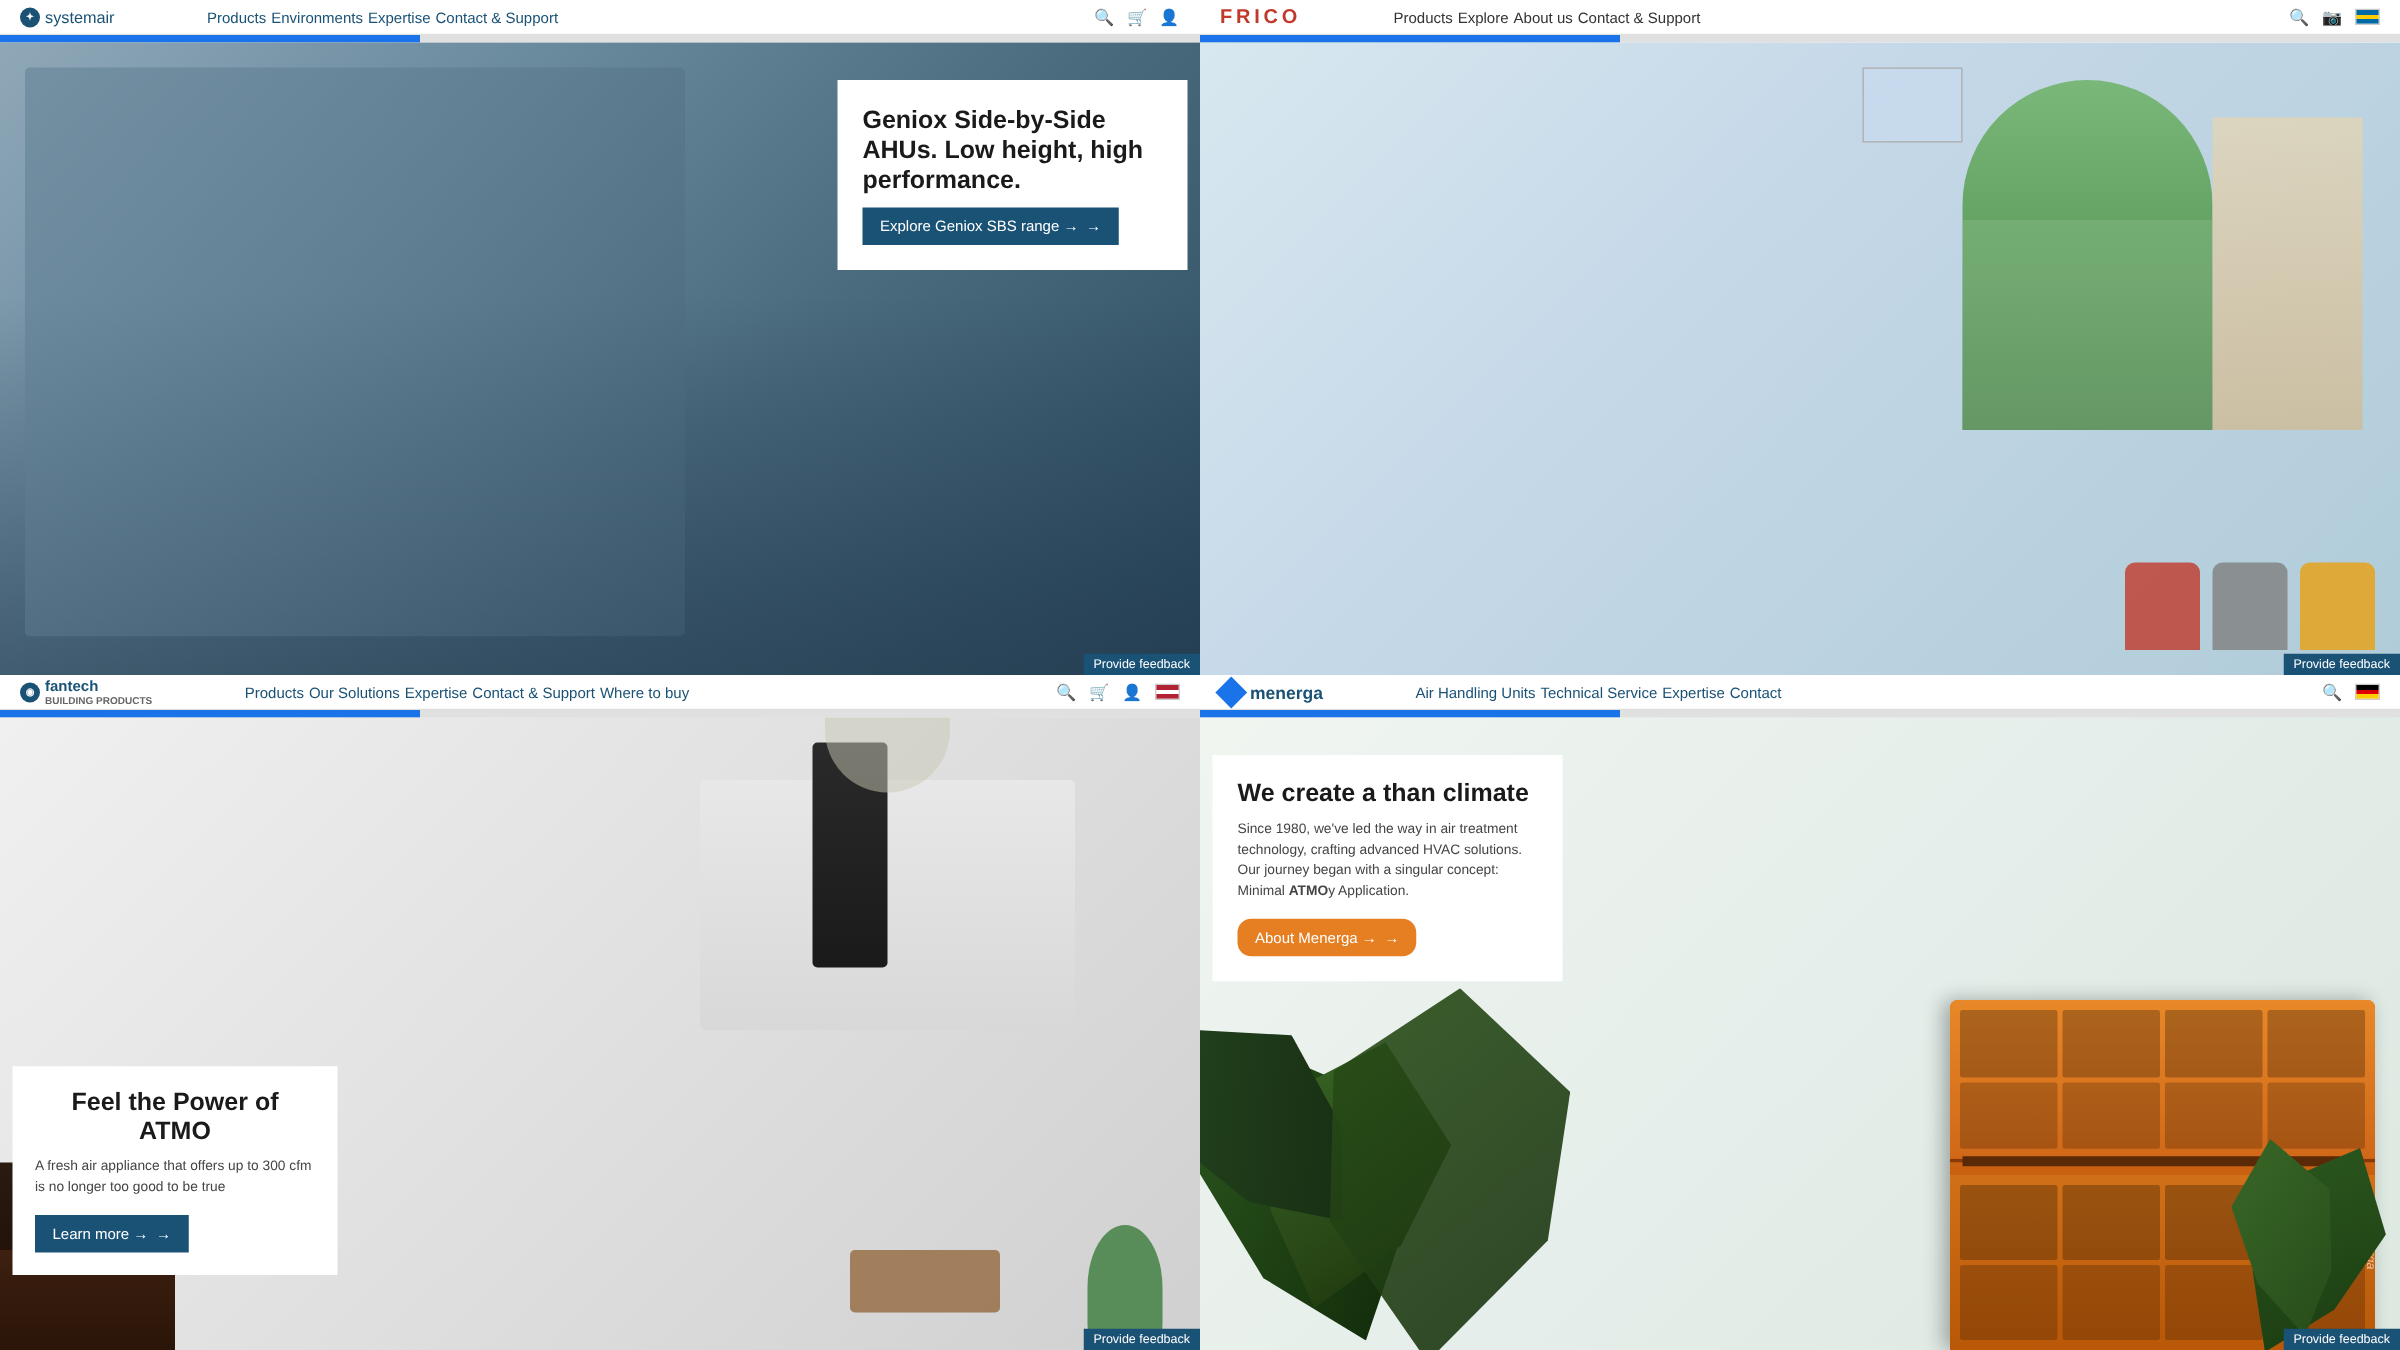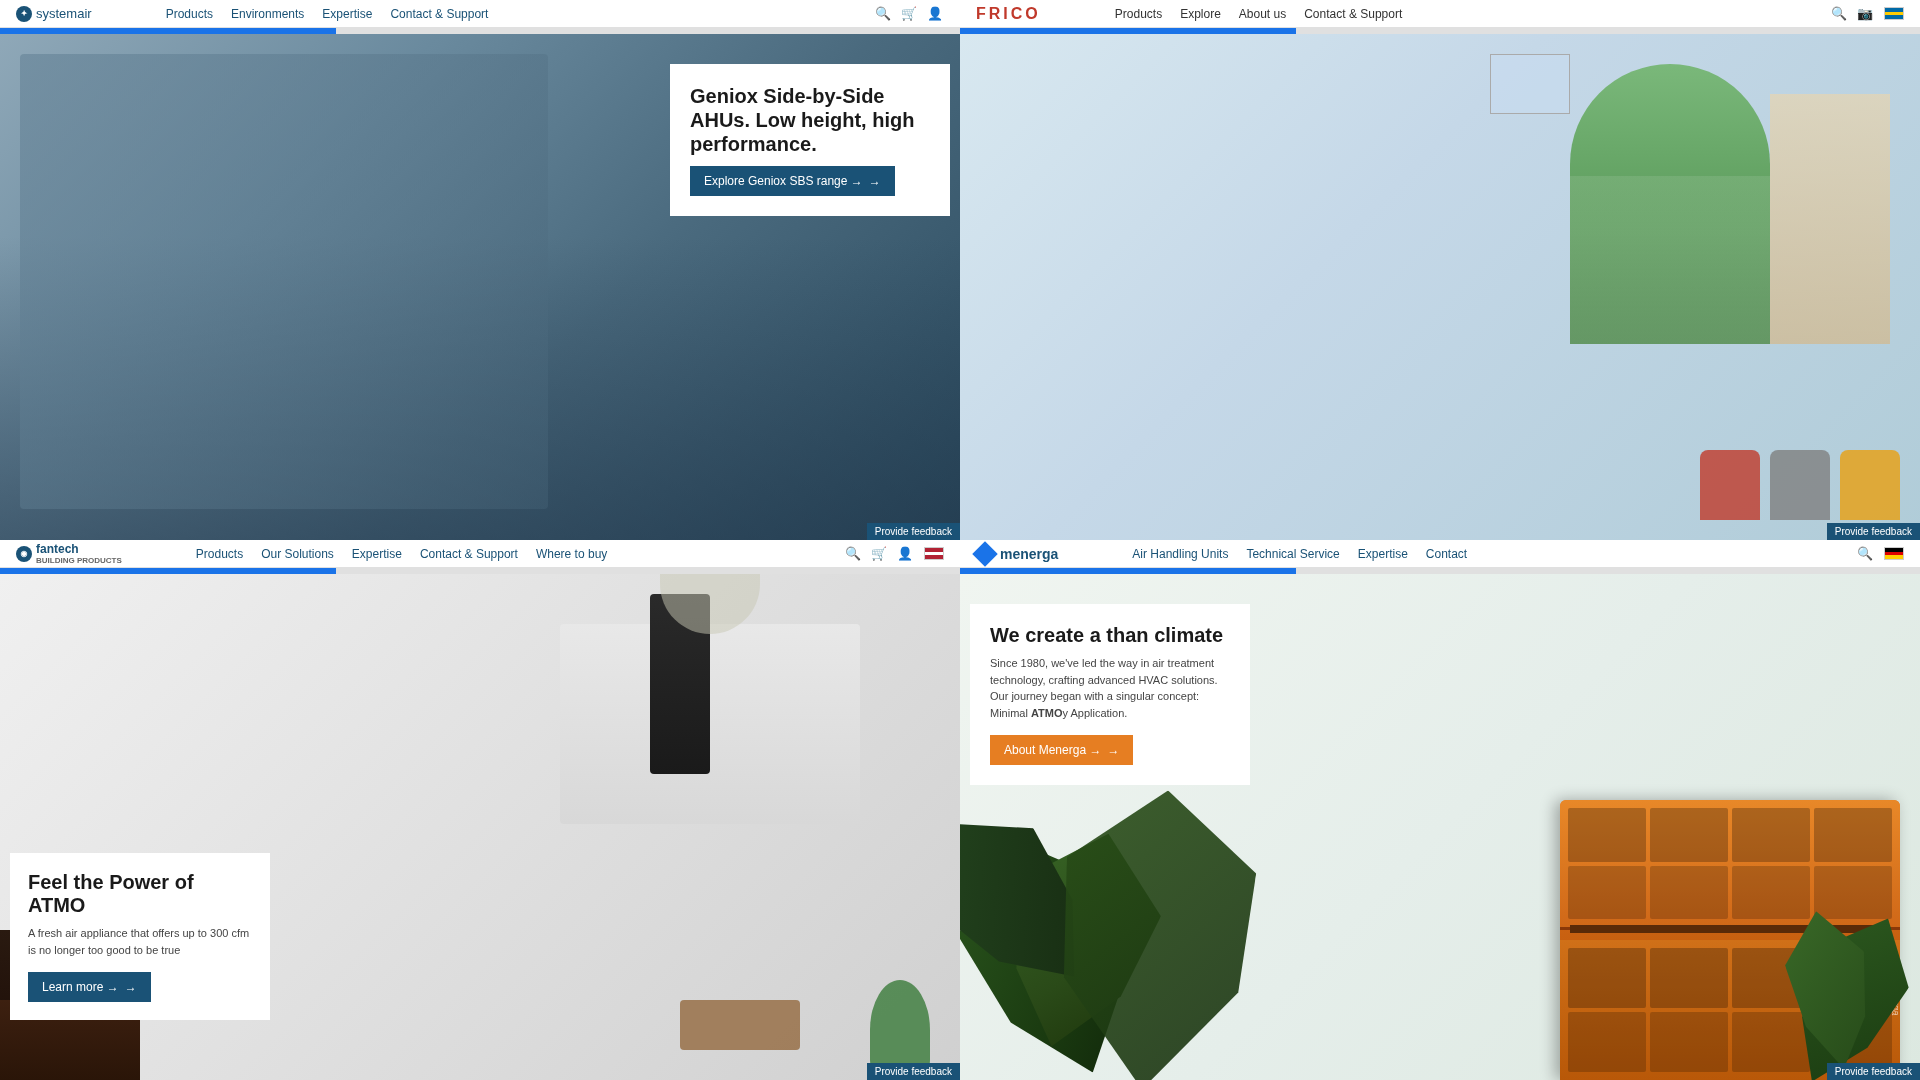--- a/index.html
+++ b/index.html
@@ -9,59 +9,59 @@
     .quadrant { position: relative; overflow: hidden; display: flex; flex-direction: column; }
 
     
     .navbar {
       display: flex; align-items: center; height: 28px; background: #fff;
       padding: 0 16px; gap: 24px; font-size: 12px; color: #1a5276; border-bottom: 1px solid #e0e0e0; z-index: 10; flex-shrink: 0;
     }
     .navbar .logo { font-weight: bold; font-size: 14px; display: flex; align-items: center; gap: 4px; }
     .navbar .logo-text { color: #1a5276; font-size: 13px; font-weight: 400; }
     .navbar .logo-circle { width: 16px; height: 16px; background: #1a5276; border-radius: 50%; display: flex; align-items: center; justify-content: center; }
-    .navbar nav { display: flex; gap: 18px; margin-left: 20px; padding-left: 30px; }
+    .navbar nav { display: flex; gap: 4px; margin-left: 20px; padding-left: 30px; }
     .navbar nav a { text-decoration: none; color: #1a5276; font-size: 12px; cursor: pointer; }
     .navbar .nav-icons { margin-left: auto; display: flex; gap: 10px; align-items: center; }
     .navbar .nav-icon { font-size: 13px; cursor: pointer; color: #1a5276; }
     .feedback-bar { position: absolute; top: 400px; right: 0; background: #1a5276; color: #fff; font-size: 10px; padding: 3px 8px; z-index: 20; }
 
     
     .hero { flex: 1; position: relative; overflow: hidden; }
     .hero-bg { position: absolute; inset: 0; z-index: 0; }
 
     
     .q1 { background: #f5f5f5; }
     .q1 .hero-bg { background: linear-gradient(135deg, #b0bec5 0%, #78909c 40%, #455a64 100%); }
     .q1 .content-card { position: absolute; right: 10px; top: 30px; width: 280px; background: #fff; padding: 20px; z-index: 5; }
     .q1 .content-card h2 { font-size: 20px; color: #1a1a1a; font-weight: 700; line-height: 1.2; margin-bottom: 10px; }
     .q1 .content-card p { font-size: 11px; color: #444; line-height: 1.5; margin-bottom: 14px; }
     .btn-primary { display: inline-flex; align-items: center; gap: 6px; background: #1a5276; color: #fff; padding: 8px 14px; font-size: 12px; border: none; cursor: pointer; text-decoration: none; }
     .btn-red { background: #c0392b; }
-    .btn-orange { background: #e67e22; }
+    .btn-orange { background: #e67e22; border-radius: 11px; }
     .btn-arrow::after { content: '→'; }
 
     
     .q2 { background: #f8f8f8; }
     .q2 .navbar { background: #fff; }
     .q2 .navbar .logo-text { color: #c0392b; font-size: 15px; font-weight: 900; letter-spacing: 2px; }
     .q2 .navbar nav a { color: #333; }
     .q2 .hero-bg { background: linear-gradient(120deg, #c8d8e8 0%, #dce8f0 50%, #f0f4f8 100%); }
     .q2 .arch-window { position: absolute; right: 80px; top: 10px; width: 180px; height: 220px; border-radius: 90px 90px 0 0; background: linear-gradient(180deg, #a8d5a2 0%, #7ec8a0 50%, #5ba88c 100%); overflow: hidden; }
     .q2 .content-card { position: absolute; left: 10px; top: 30px; width: 280px; background: #fff; padding: 20px; z-index: 5; }
     .q2 .content-card h2 { font-size: 22px; color: #1a1a1a; font-weight: 700; line-height: 1.2; margin-bottom: 10px; }
     .q2 .content-card p { font-size: 11px; color: #444; line-height: 1.5; margin-bottom: 14px; }
     .q2 .navbar .flag { width: 18px; height: 12px; background: linear-gradient(180deg, #003f7f 33%, #fff 33%, #fff 66%, #c0392b 66%); border: 1px solid #ccc; }
 
     
     .q3 { background: #f0f0f0; }
     .q3 .navbar { background: #fff; }
     .q3 .hero-bg { background: linear-gradient(135deg, #e8e8e8 0%, #d0d0d0 50%, #c0c8d0 100%); }
     .q3 .content-card { position: absolute; left: 10px; bottom: 60px; width: 260px; background: #fff; padding: 18px; z-index: 5; }
-    .q3 .content-card h2 { font-size: 20px; color: #1a1a1a; font-weight: 700; margin-bottom: 8px; }
+    .q3 .content-card h2 { font-size: 20px; color: #1a1a1a; font-weight: 700; margin-bottom: 8px; text-align: center; }
     .q3 .content-card p { font-size: 11px; color: #444; line-height: 1.5; margin-bottom: 14px; }
     .q3 .navbar .flag { width: 18px; height: 12px; background: linear-gradient(180deg, #c0392b 33%, #fff 33%, #fff 66%, #c0392b 66%); border: 1px solid #ccc; }
 
     
     .q4 { background: #f5f5f5; }
     .q4 .navbar { background: #fff; }
     .q4 .navbar .logo-text { color: #1a5276; font-size: 13px; font-weight: 700; }
     .q4 .hero-bg { background: linear-gradient(135deg, #e8f5e9 0%, #c8e6c9 40%, #a5d6a7 100%); }
     .q4 .content-card { position: absolute; left: 10px; top: 30px; width: 280px; background: #fff; padding: 20px; z-index: 5; }
     .q4 .content-card h2 { font-size: 20px; color: #1a1a1a; font-weight: 700; margin-bottom: 8px; }

